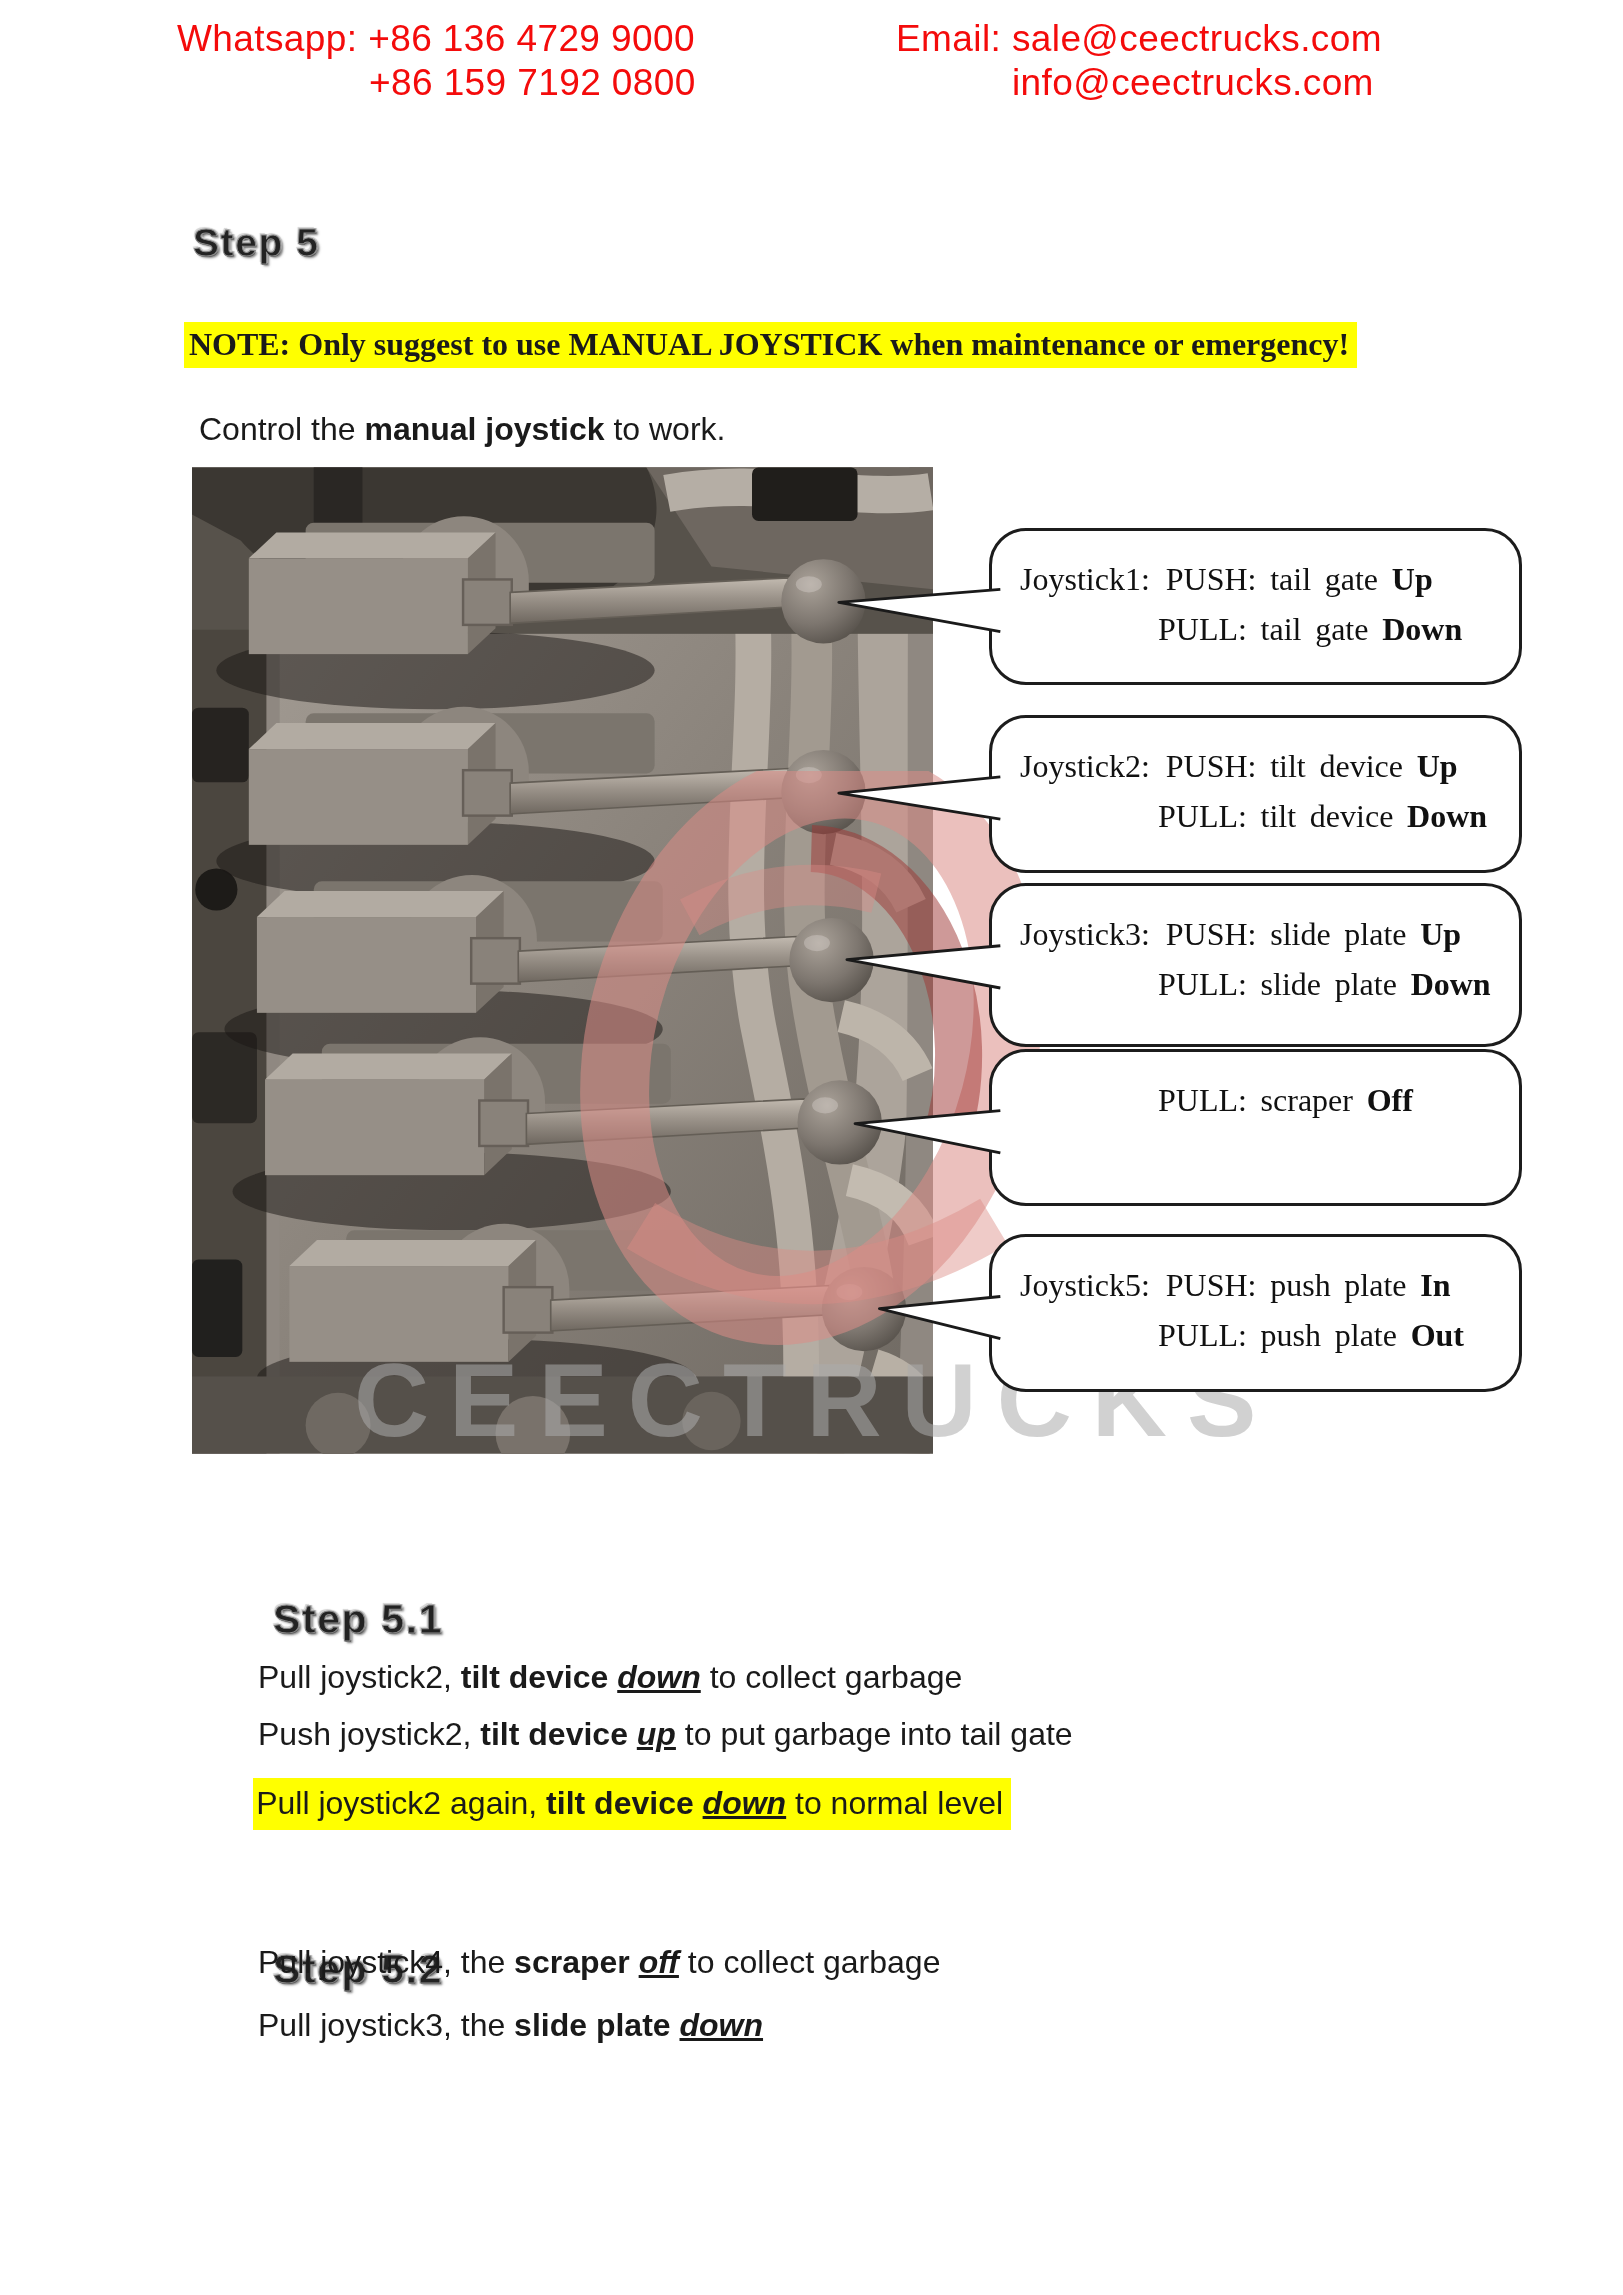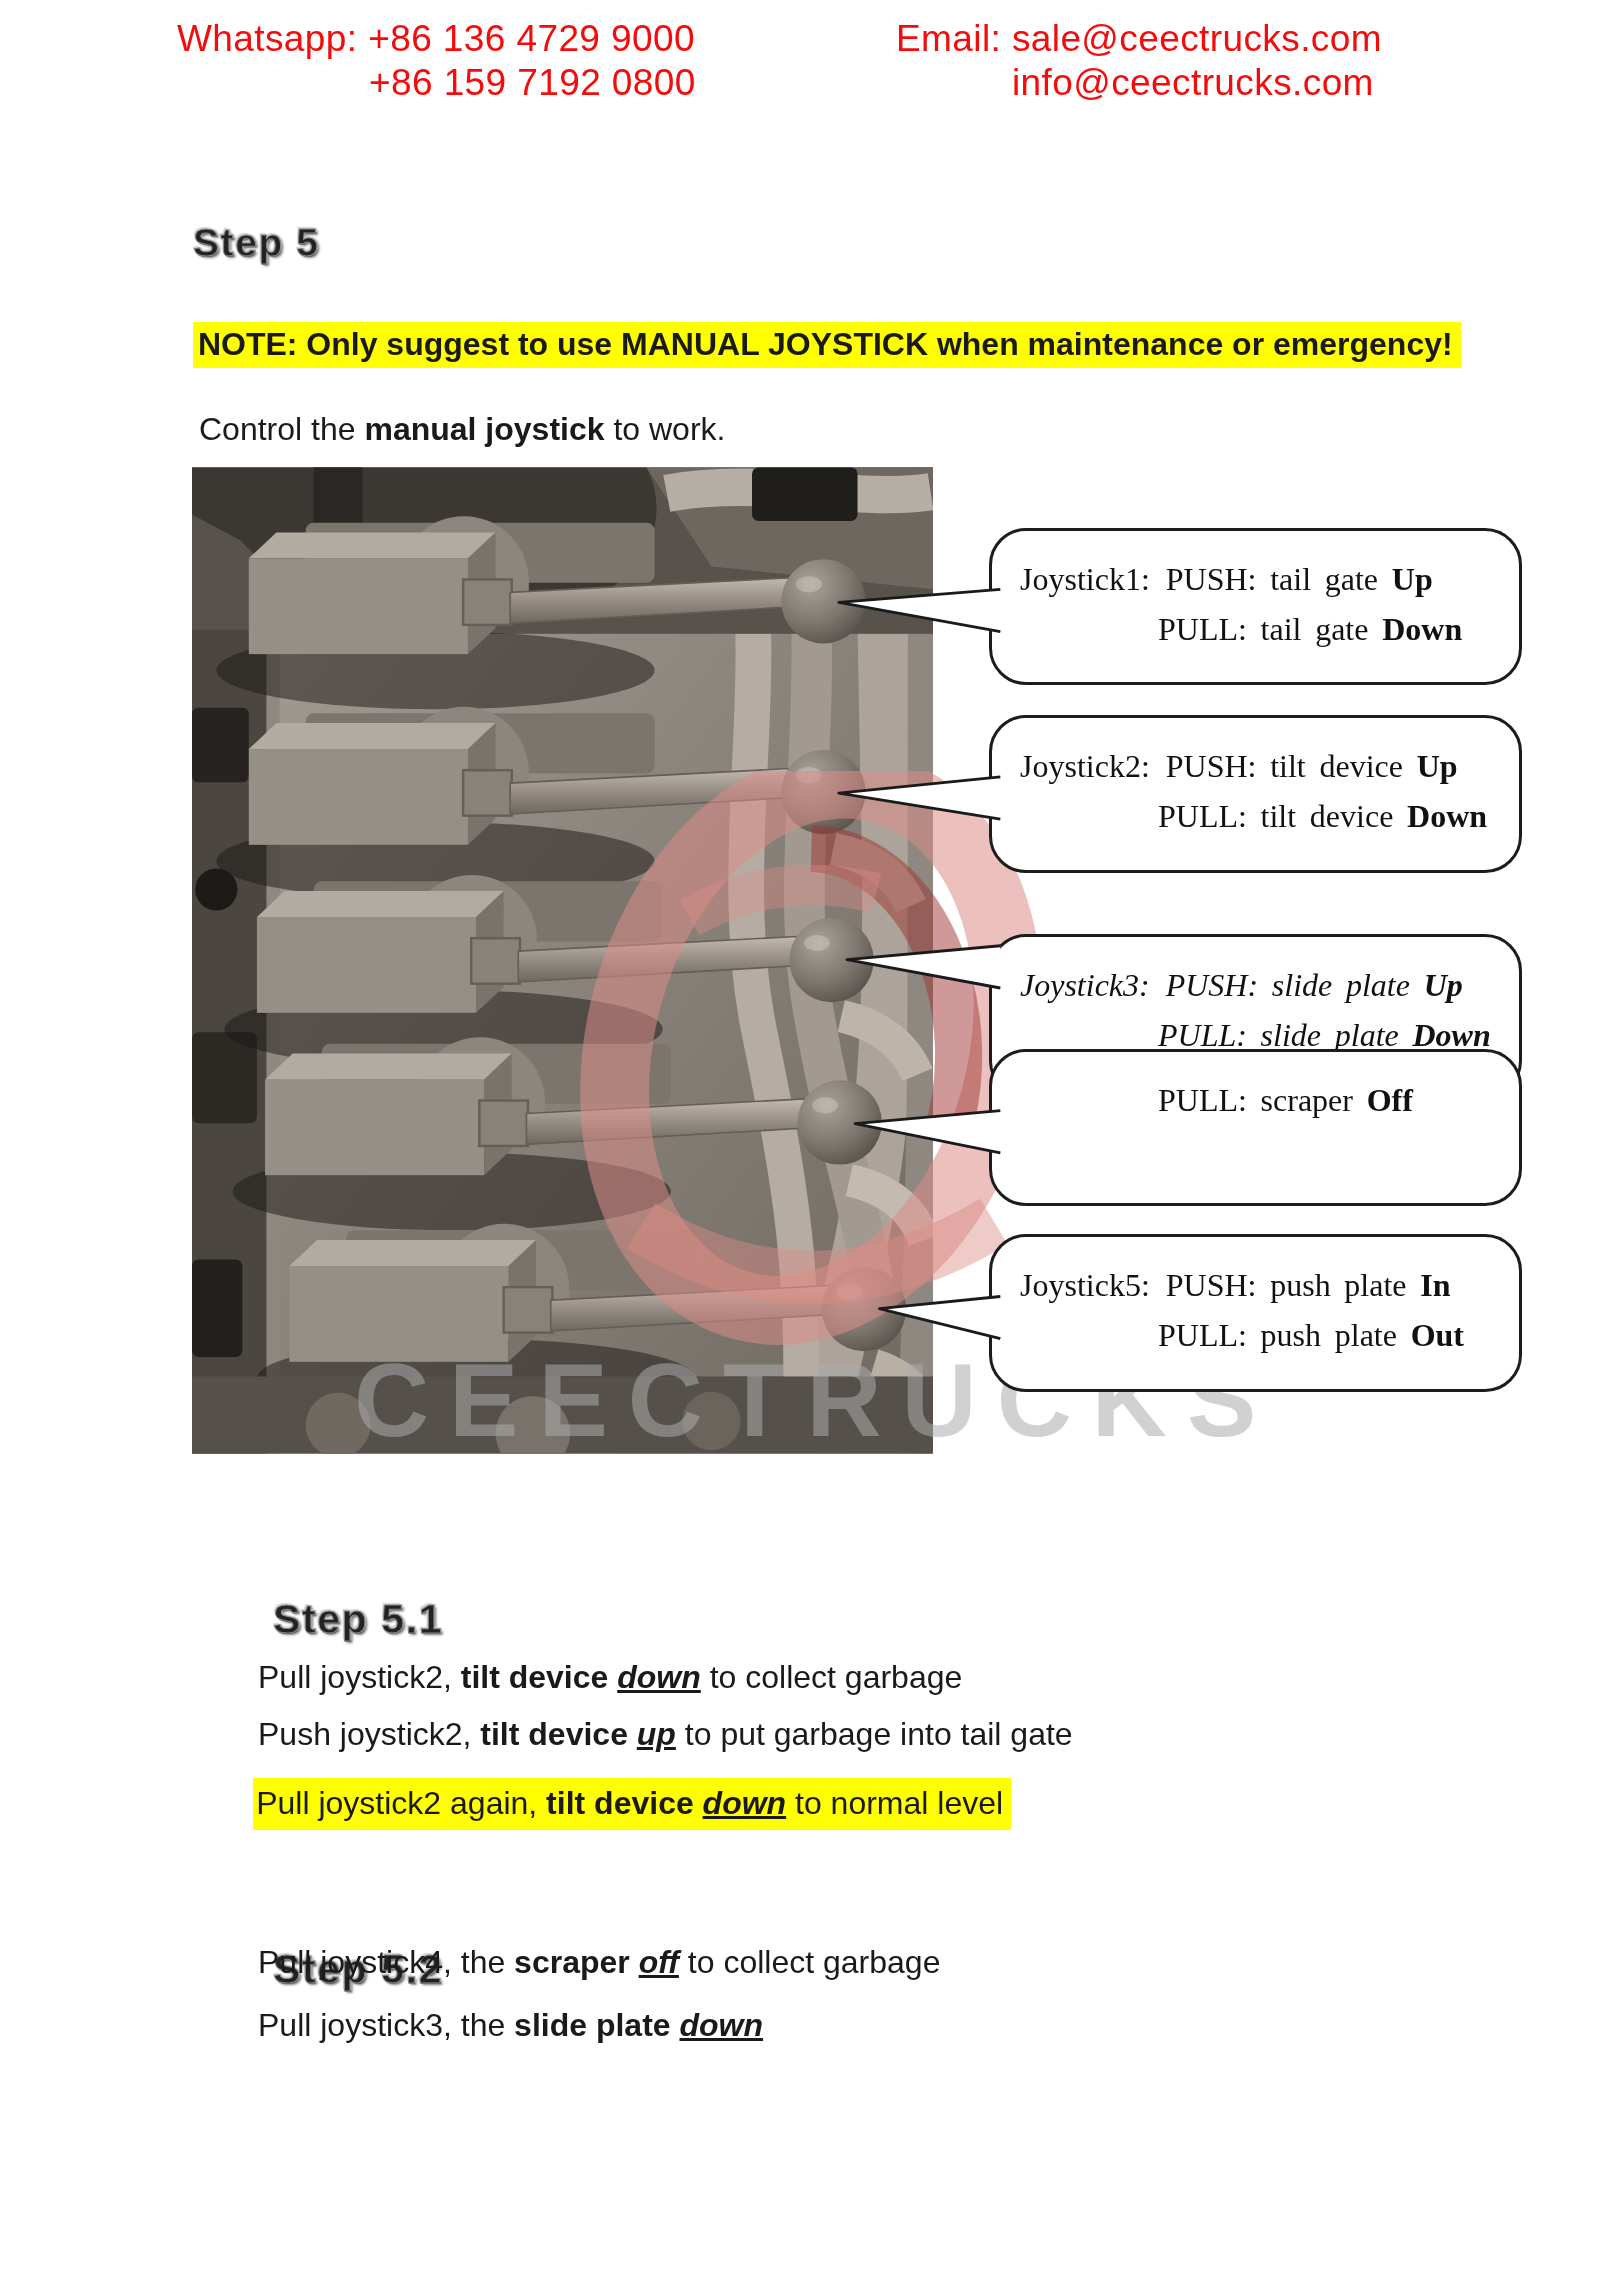--- a/index.html
+++ b/index.html
@@ -65,21 +65,21 @@
 
 <div class="page">
 
   <div class="abs contact" style="left:177px;top:18px;"><span>Whatsapp:</span> <span>+86 136 4729 9000</span></div>
   <div class="abs contact" style="left:369px;top:62px;"><span>+86 159 7192 0800</span></div>
   <div class="abs contact" style="left:896px;top:18px;"><span>Email:</span> <span>sale@ceectrucks.com</span></div>
   <div class="abs contact" style="left:1012px;top:62px;"><span>info@ceectrucks.com</span></div>
 
   <div class="abs wordart" style="left:193px;top:221px;">Step 5</div>
 
-  <div class="abs note-hl" style="left:193px;top:322px;">NOTE: Only suggest to use MANUAL JOYSTICK when maintenance or emergency!</div>
+  <div class="abs note-hl" style="left:184px;top:322px;font-family:Liberation Serif, serif;">NOTE: Only suggest to use MANUAL JOYSTICK when maintenance or emergency!</div>
 
   <div class="abs bodyline" style="left:199px;top:410px;"><span>Control the </span><span class="b">manual joystick</span><span> to work.</span></div>
 
   <div class="abs figure">
     <svg width="741" height="987" viewBox="0 0 913 1215" xmlns="http://www.w3.org/2000/svg">
       <defs>
         <linearGradient id="bgG" x1="0" y1="0" x2="1" y2="1">
           <stop offset="0" stop-color="#a8a199"></stop>
             <stop offset="0.5" stop-color="#8b847c"></stop>
             <stop offset="1" stop-color="#6e6861"></stop>
@@ -159,21 +159,21 @@
   <div class="abs wm-text">CEECTRUCKS</div>
 
   <div class="abs callout" style="top:528px;height:157px;">
     <div><span class="jlabel">Joystick1:</span><span>PUSH: tail gate</span> <span class="b">Up</span></div>
     <div class="l2"><span>PULL: tail gate</span> <span class="b">Down</span></div>
   </div>
   <div class="abs callout" style="top:715px;height:158px;">
     <div><span class="jlabel">Joystick2:</span><span>PUSH: tilt device</span> <span class="b">Up</span></div>
     <div class="l2"><span>PULL: tilt device</span> <span class="b">Down</span></div>
   </div>
-  <div class="abs callout" style="top:934px;height:164px;font-style:italic;">
+  <div class="abs callout" style="top:883px;height:164px;">
     <div><span class="jlabel">Joystick3:</span><span>PUSH: slide plate</span> <span class="b">Up</span></div>
     <div class="l2"><span>PULL: slide plate</span> <span class="b">Down</span></div>
   </div>
   <div class="abs callout" style="top:1049px;height:157px;">
     <div class="l2"><span>PULL: scraper</span> <span class="b">Off</span></div>
   </div>
   <div class="abs callout" style="top:1234px;height:158px;">
     <div><span class="jlabel">Joystick5:</span><span>PUSH: push plate</span> <span class="b">In</span></div>
     <div class="l2"><span>PULL: push plate</span> <span class="b">Out</span></div>
   </div>

